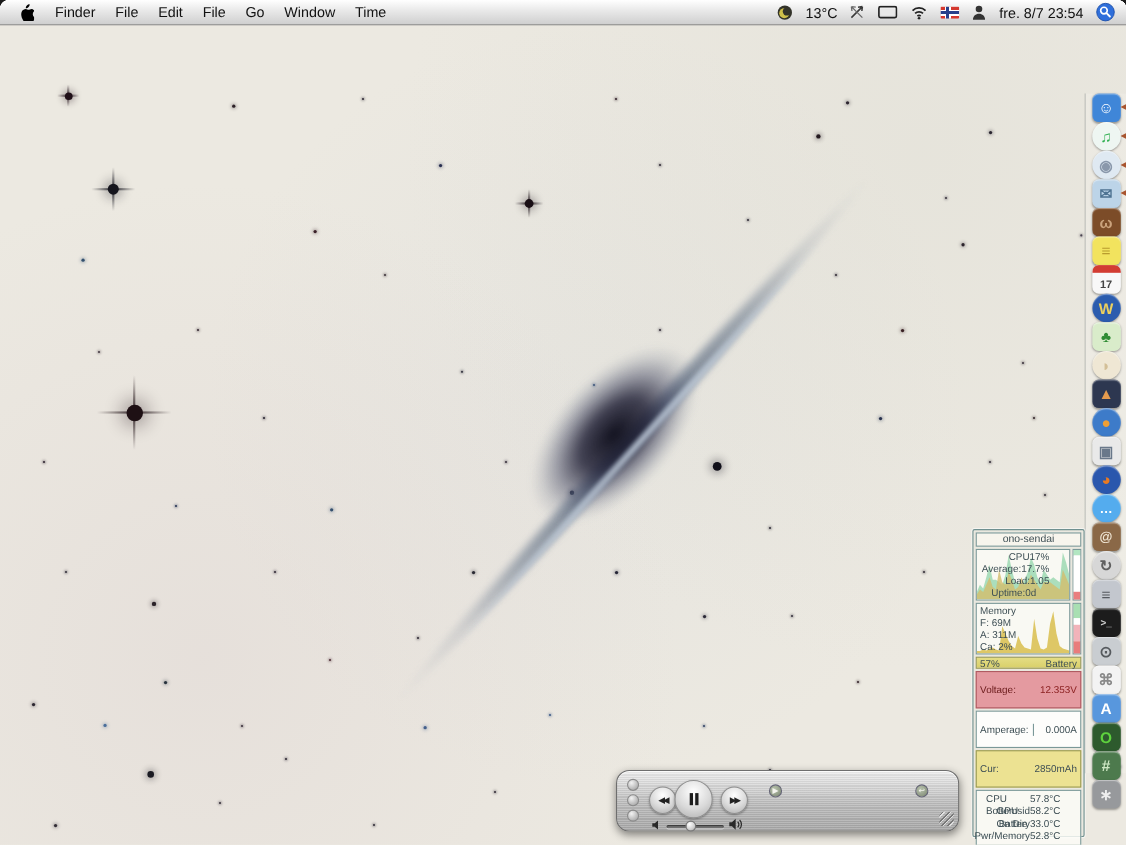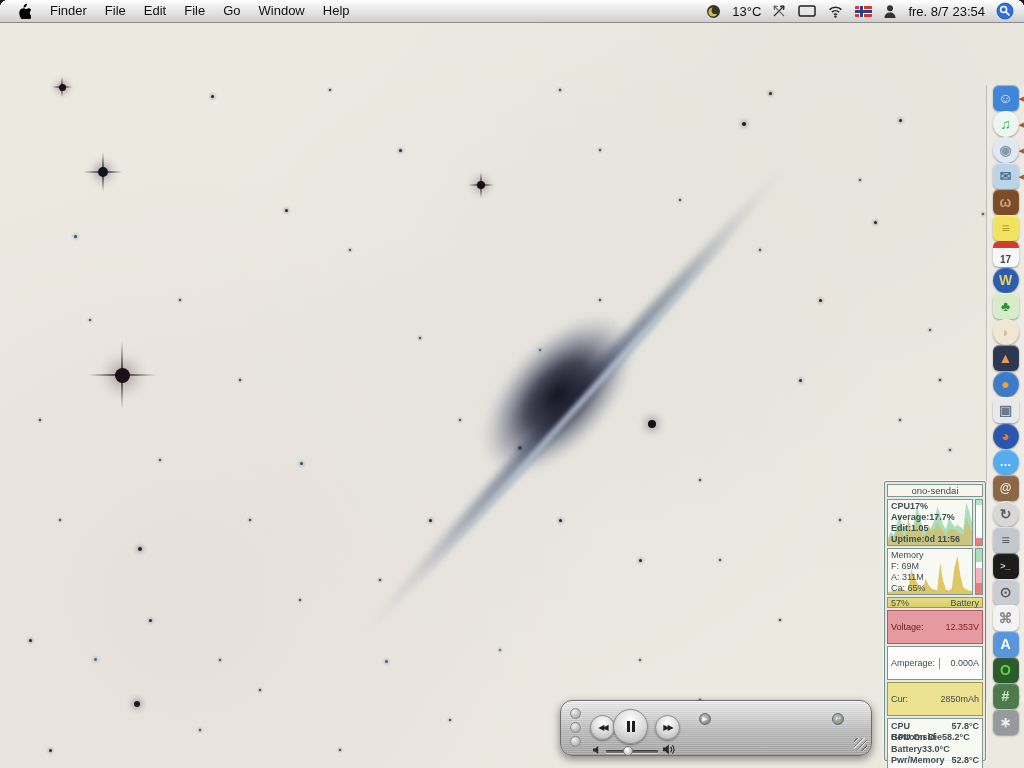--- a/index.html
+++ b/index.html
@@ -69,21 +69,21 @@
     box-shadow:0 0 0 1px rgba(255,255,255,.55);box-sizing:border-box;
     padding:2px;display:flex;flex-direction:column;gap:2px;
     font-size:9px;color:#3d4e54;}
   .wbox{border:1px solid #7a9898;background:rgba(252,252,248,.82);box-sizing:border-box;}
   .w-head{height:13px;line-height:12px;text-align:center;font-size:9.5px;
     background:rgba(248,246,238,.9);}
   .w-duo{display:flex;gap:2px;height:50px;}
   .w-graphbox{flex:1;position:relative;overflow:hidden;}
   .w-graphbox svg{position:absolute;left:0;bottom:0;width:100%;height:100%;}
   .w-rows{position:relative;z-index:2;padding-top:1px;}
-  .srow{display:flex;justify-content:flex-start;padding:0 3px;line-height:11px;height:11px;font-weight:bold;}
+  .srow{display:flex;justify-content:flex-end;padding:0 18px;line-height:11px;height:11px;}
   .mline{padding:0 3px;line-height:11px;height:11px;}
   .w-vbar{width:8px;display:flex;flex-direction:column;}
   .w-batt{height:11px;display:flex;justify-content:space-between;align-items:center;
     padding:0 3px;border-color:#9a9a55;
     background:linear-gradient(#e4dd85,#d9d06a);}
   .w-line{height:11px;display:flex;justify-content:space-between;align-items:center;padding:16px 3px;}
   .w-line.volt{background:#e49aa0;border-color:#b05b62;color:#6a1a1a;}
   .w-line.volt .val{color:#8a1f1f;}
   .w-line.amp{background:#fdfdfb;}
   .w-line.amp .lbl{border-right:1px solid #7a9898;flex:0 0 55%;height:11px;line-height:11px;}
@@ -228,21 +228,21 @@
         <svg class="mbicon" width="13" height="16" viewBox="0 0 14 17">
             <path fill="#000" d="M9.6 0.8c.2 1-.3 2-1 2.8-.7.8-1.8 1.3-2.7 1.2-.2-1 .4-2 1-2.7.7-.8 1.8-1.3 2.7-1.3zM11.9 5.5c-1.4-.1-2.6.8-3.3.8-.7 0-1.7-.8-2.8-.8-1.5 0-2.9.9-3.7 2.2-1.5 2.7-.4 6.6 1.1 8.7.7 1 1.6 2.2 2.7 2.1 1-.1 1.4-.7 2.7-.7 1.3 0 1.6.7 2.7.7 1.1 0 1.8-1 2.5-2.1.8-1.2 1.1-2.4 1.1-2.4s-2.2-.9-2.2-3.4c0-2 1.6-3 1.7-3.1-.9-1.4-2.4-2-2.5-2z"></path>
           </svg>
       </span>
       <span class="mitem app-menu">Finder</span>
       <span class="mitem">File</span>
       <span class="mitem">Edit</span>
       <span class="mitem">File</span>
       <span class="mitem">Go</span>
       <span class="mitem">Window</span>
-      <span class="mitem">Help</span>
+      <span class="mitem">Time</span>
     </div>
     <div class="mb-right">
       <span class="mi">
         <svg class="mbicon" width="15" height="15" viewBox="0 0 15 15">
           <circle cx="7.5" cy="7.5" r="6.5" fill="#33332a"></circle>
           <circle cx="7" cy="8" r="4.6" fill="#cfc04a"></circle>
           <circle cx="9.4" cy="6.4" r="3.8" fill="#33332a"></circle>
         </svg>
       </span>
       <span class="txt">13°C</span>
@@ -381,21 +381,21 @@
         <div class="w-rows">
           <div class="srow">
               <span>CPU</span>
               <span>17%</span>
             </div>
           <div class="srow">
               <span>Average:</span>
               <span>17.7%</span>
             </div>
           <div class="srow">
-              <span>Edit:</span>
+              <span>Load:</span>
               <span>1.05</span>
             </div>
           <div class="srow">
               <span>Uptime:</span>
               <span>0d 11:56</span>
             </div>
         </div>
       </div>
       <div class="wbox w-vbar">
           <div style="height: 10%; background: rgb(178, 230, 194);"></div>
@@ -406,21 +406,21 @@
 
     <div class="w-duo">
       <div class="wbox w-graphbox">
         <svg viewBox="0 0 100 40" preserveAspectRatio="none">
             <polygon points="0,40 0.0,38.0 3.4,38.0 6.9,36.8 10.3,37.6 13.8,36.0 17.2,35.2 20.7,36.8 24.1,37.6 27.6,18.0 31.0,24.0 34.5,30.0 37.9,34.0 41.4,36.0 44.8,26.0 48.3,32.0 51.7,35.2 55.2,36.0 58.6,36.8 62.1,12.0 65.5,28.0 69.0,36.0 72.4,36.8 75.9,35.2 79.3,16.0 82.8,6.0 86.2,24.0 89.7,34.0 93.1,36.0 96.6,36.8 100.0,37.6 100,40" fill="#dcc45e" opacity="0.95"></polygon>
           </svg>
         <div class="w-rows">
           <div class="mline">Memory</div>
           <div class="mline">F: 69M</div>
           <div class="mline">A: 311M</div>
-          <div class="mline">Ca: 65%</div>
+          <div class="mline">Ca: 2%</div>
         </div>
       </div>
       <div class="wbox w-vbar">
           <div style="height: 28%; background: rgb(169, 223, 178);"></div>
           <div style="height: 14%; background: rgb(255, 255, 255);"></div>
           <div style="height: 33%; background: rgb(242, 179, 186);"></div>
           <div style="height: 25%; background: rgb(233, 124, 124);"></div>
         </div>
     </div>
 

